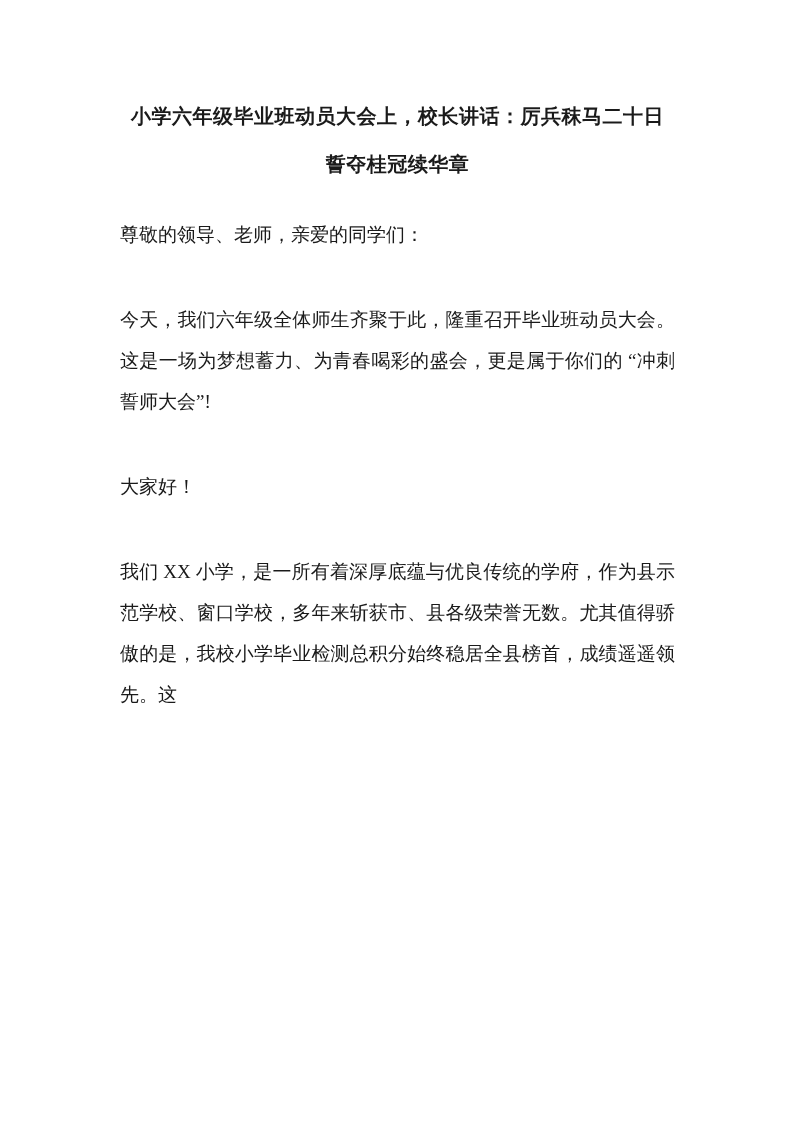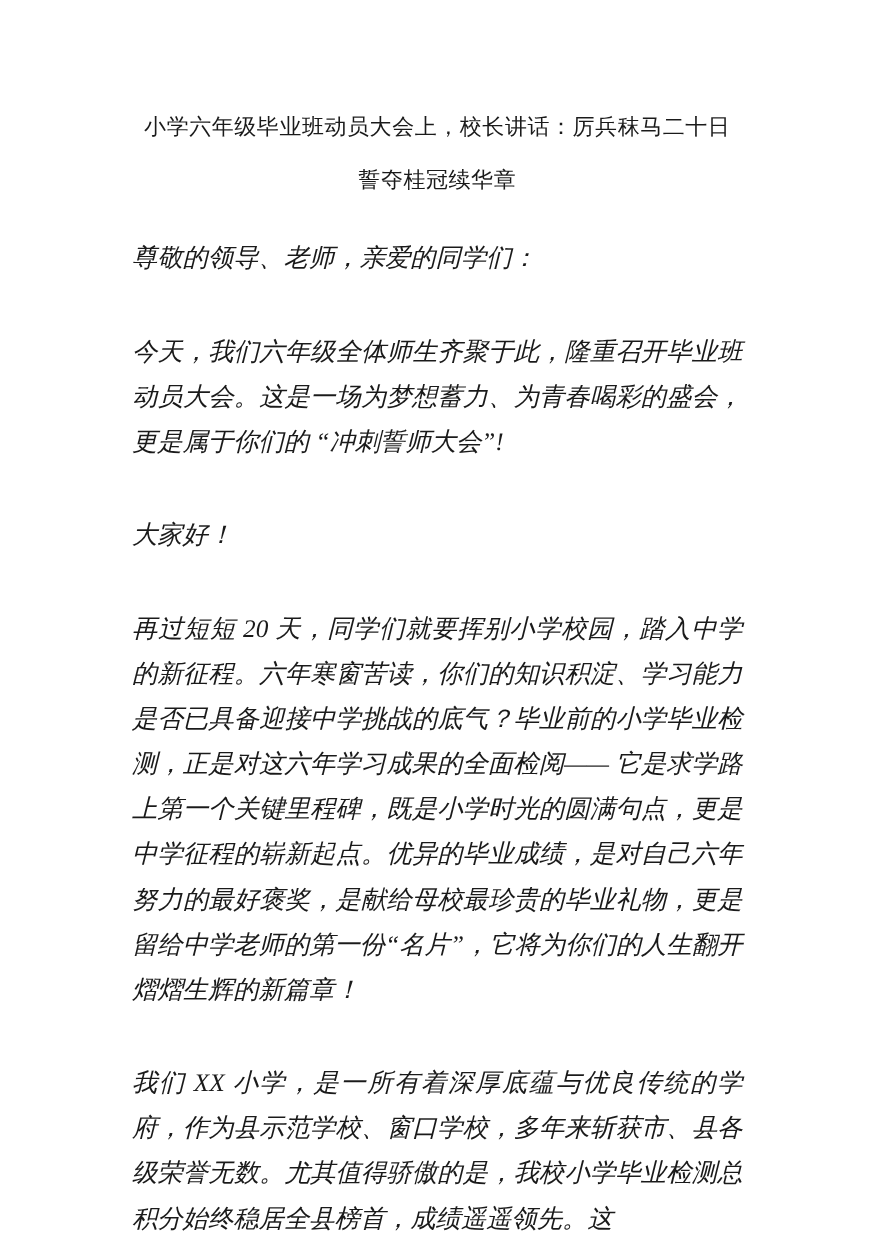--- a/index.html
+++ b/index.html
@@ -14,53 +14,51 @@
     margin: 0 auto;
     background: #ffffff;
     box-sizing: border-box;
     padding: 92px 118px 40px 120px;
     color: #1a1a1a;
     font-family: "Liberation Serif", "DejaVu Serif", serif;
     overflow: hidden;
   }
   .doc-title {
     font-size: 20px;
-    font-weight: normal;
+    font-weight: bold;
     line-height: 48px;
     text-align: center;
     margin: 0 0 26px 0;
     letter-spacing: 0.5px;
   }
   .doc-body {
     width: 100%;
   }
   .doc-paragraph {
-    font-size: 23px;
+    font-size: 19px;
     line-height: 41px;
     text-align: justify;
     margin: 0 0 44px 0;
     word-break: normal;
     overflow-wrap: break-word;
-    font-style: italic;
   }
   .doc-paragraph:last-child {
     margin-bottom: 0;
   }
 </style>
 </head>
 <body>
 
 <div class="page">
   <h1 class="doc-title">小学六年级毕业班动员大会上，校长讲话：厉兵秣马二十日 誓夺桂冠续华章</h1>
 
   <div class="doc-body">
 
       <p class="doc-paragraph">尊敬的领导、老师，亲爱的同学们：</p>
 
       <p class="doc-paragraph">今天，我们六年级全体师生齐聚于此，隆重召开毕业班动员大会。这是一场为梦想蓄力、为青春喝彩的盛会，更是属于你们的 “冲刺誓师大会”!</p>
 
       <p class="doc-paragraph">大家好！</p>
 
-      <p class="doc-paragraph">再过短短 20 天，同学们就要挥别小学校园，踏入中学的新征程。六年寒窗苦读，你们的知识积淀、学习能力是否已具备迎接中学挑战的底气？毕业前的小学毕业检测，正是对这六年学习成果的全面检阅—— 它是求学路上第一个关键里程碑，既是小学时光的圆满句点，更是中学征程的崭新起点。优异的毕业成绩，是对自己六年努力的最好褒奖，是献给母校最珍贵的毕业礼物，更是留给中学老师的第一份“名片”，它将为你们的人生翻开熠熠生辉的新篇章！</p>
 
       <p class="doc-paragraph">我们 XX 小学，是一所有着深厚底蕴与优良传统的学府，作为县示范学校、窗口学校，多年来斩获市、县各级荣誉无数。尤其值得骄傲的是，我校小学毕业检测总积分始终稳居全县榜首，成绩遥遥领先。这</p>
     </div>
 </div>
 
 </body></html>

